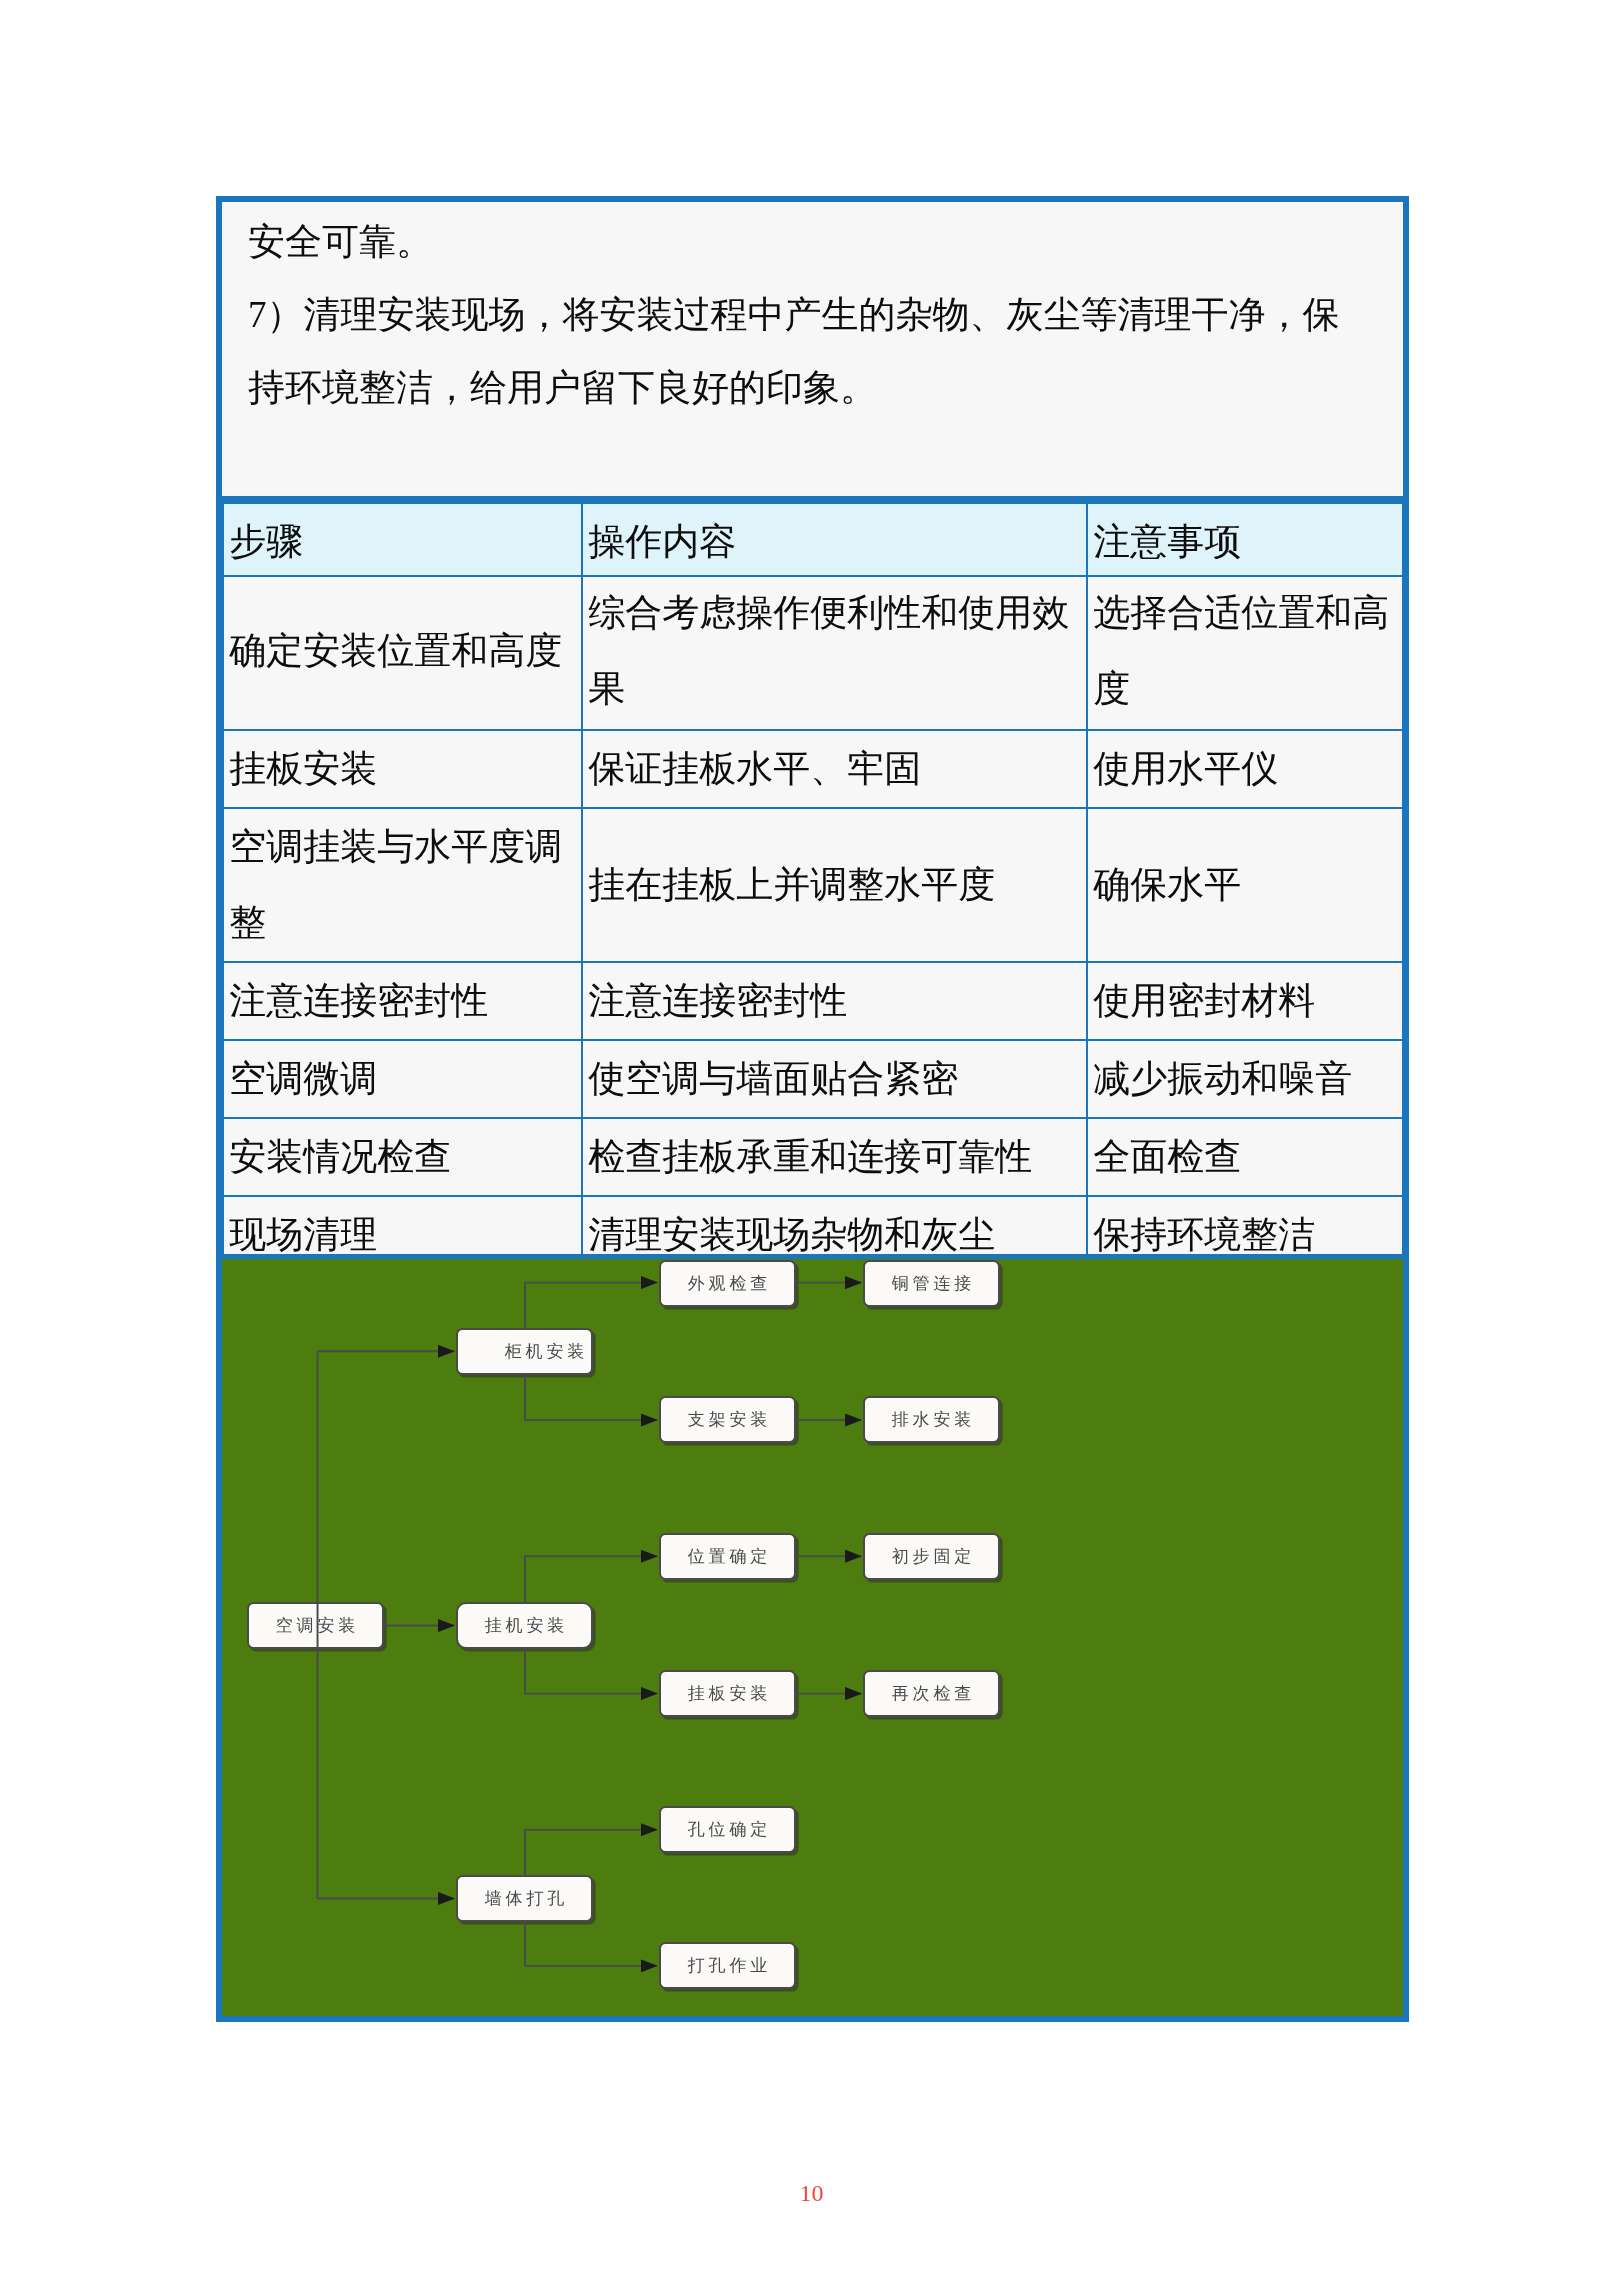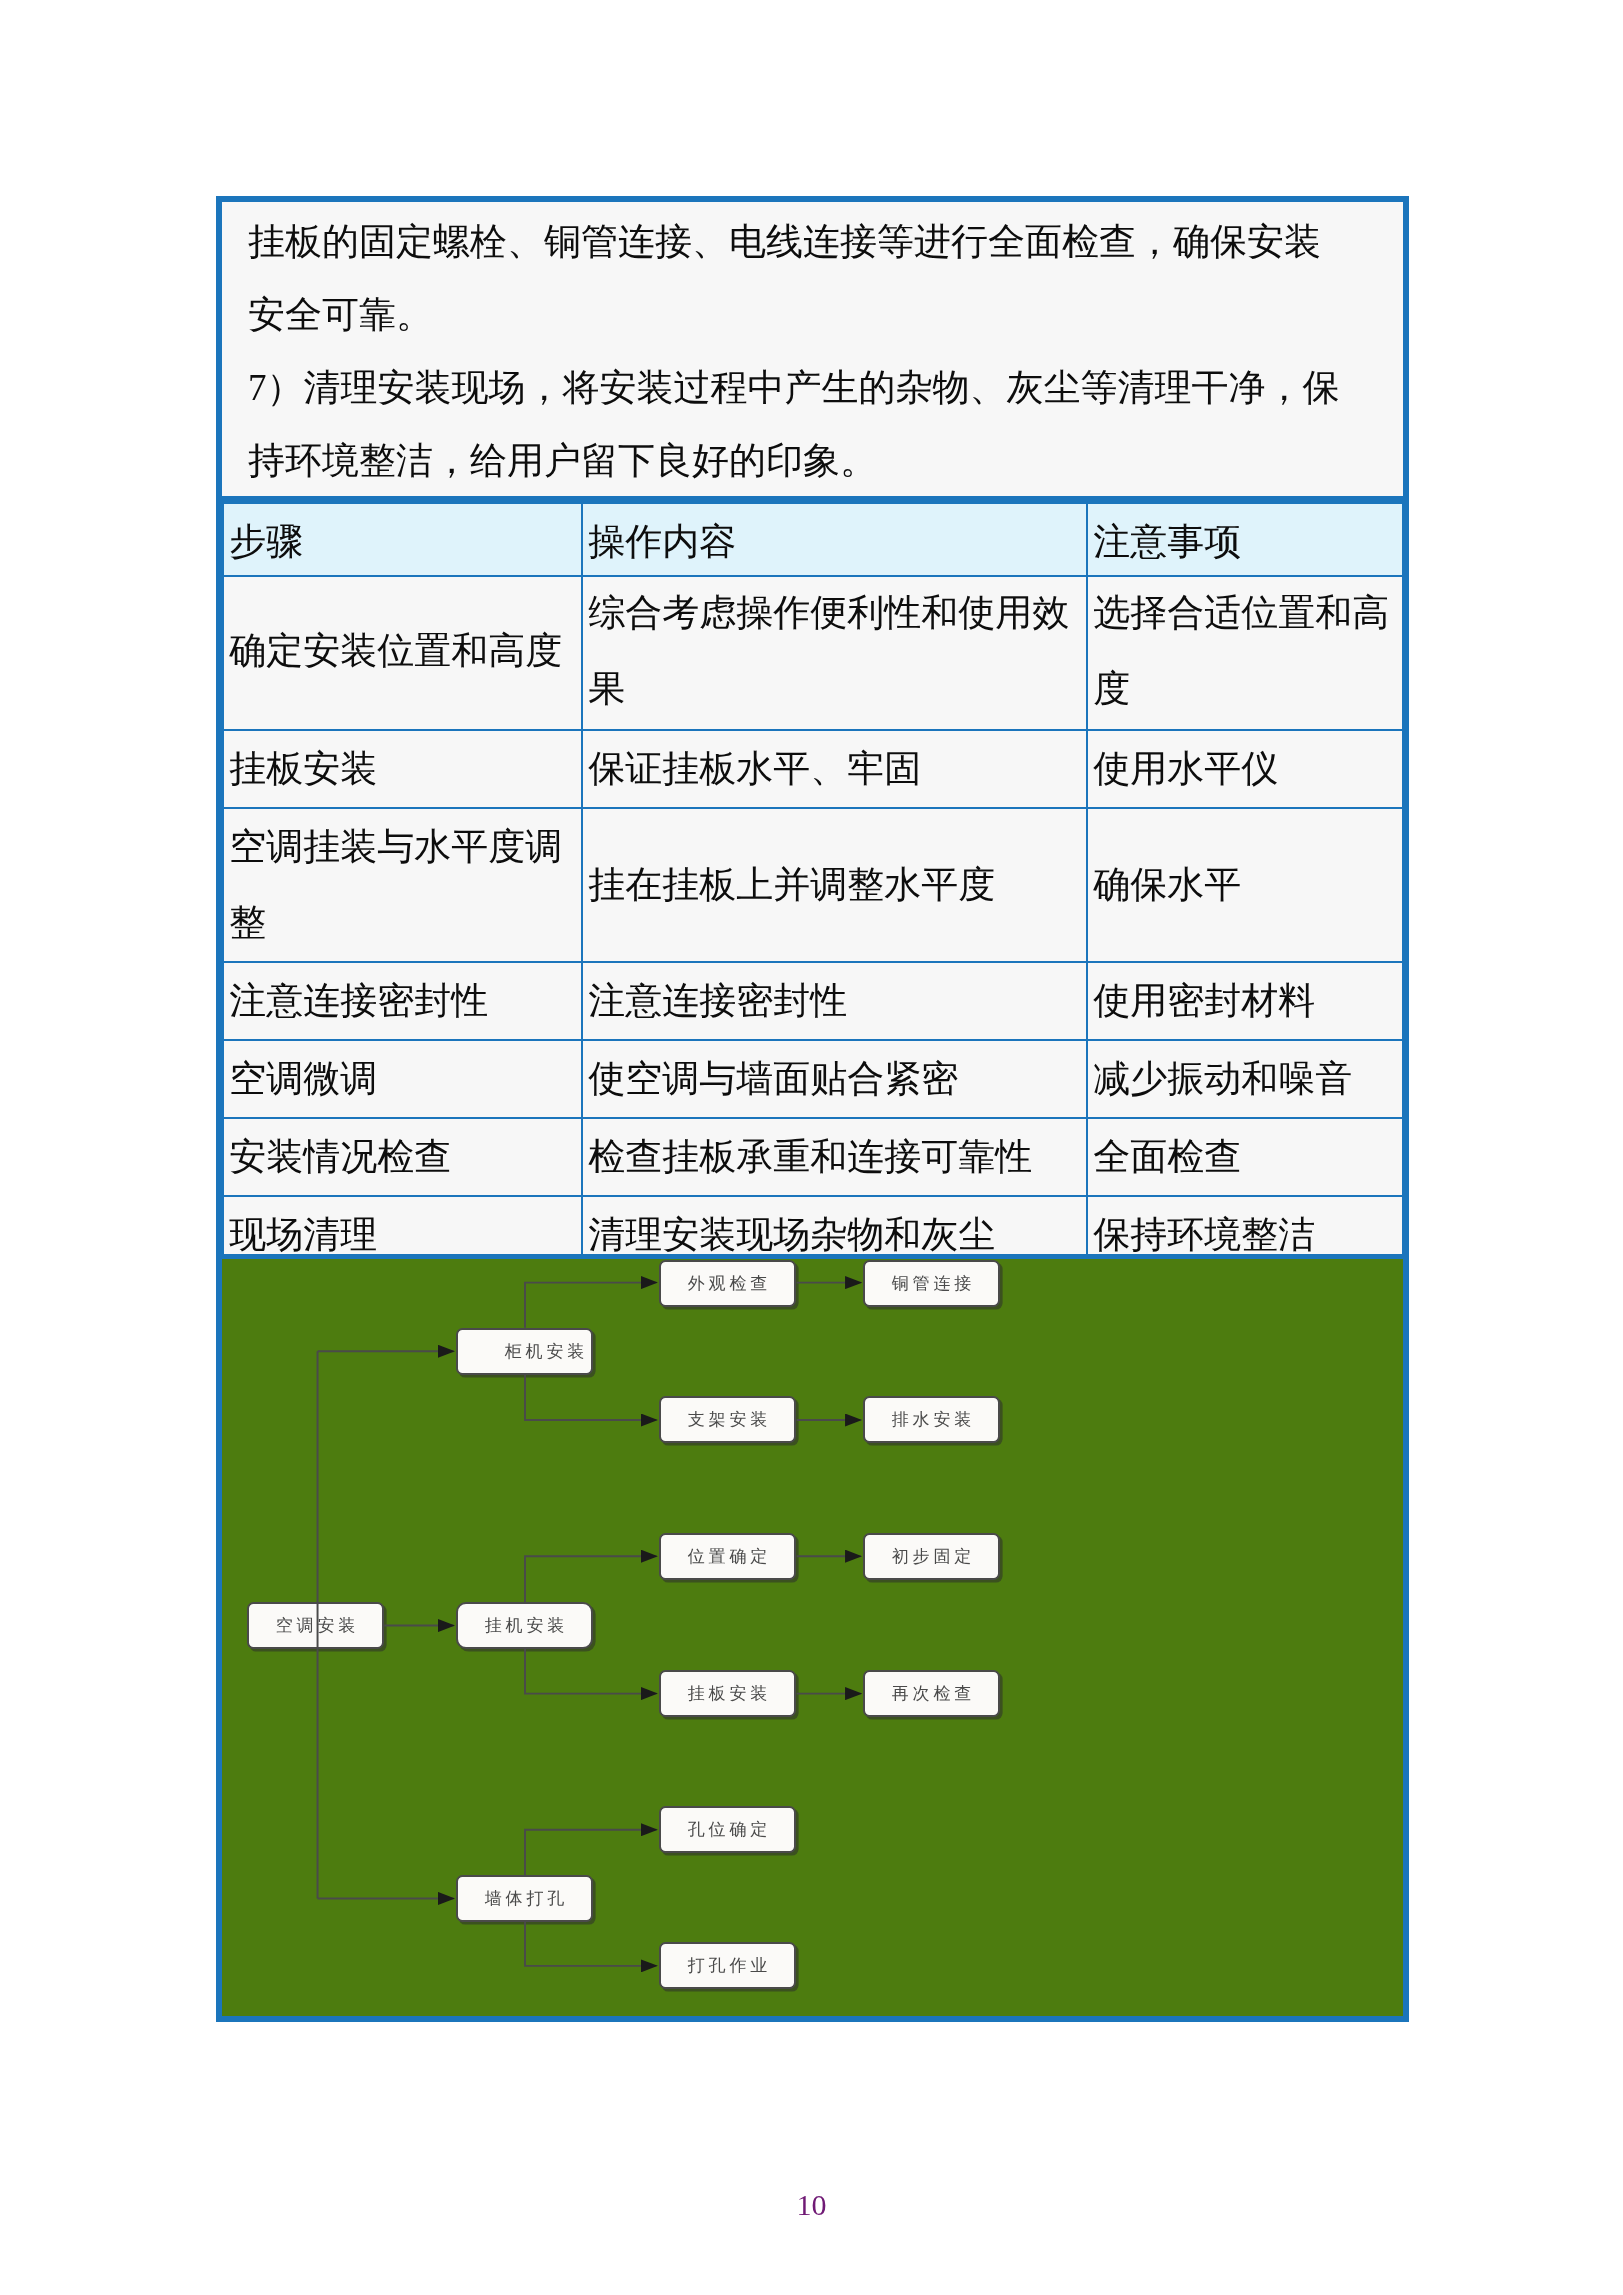--- a/index.html
+++ b/index.html
@@ -116,34 +116,32 @@
   .n-plate      { left: 437px; top: 411px; }
   .n-recheck    { left: 641px; top: 411px; }
   .n-holepos    { left: 437px; top: 547px; }
   .n-walldrill  { left: 234px; top: 616px; }
   .n-drillwork  { left: 437px; top: 683px; }
   
   .page-number {
     position: absolute;
     left: 0; right: 0; top: 2180px;
     text-align: center;
-    font-size: 30px;
-    color: #701a75;
-    margin-top: 8px;
+    font-size: 24px;
+    color: #ef4444;
   }
 </style>
 </head>
 <body>
 
 <div class="page">
 
   <div class="frame">
 
     <div class="intro">
-      <div class="intro-line">挂板的固定螺栓、铜管连接、电线连接等进行全面检查，确保安装</div>
       <div class="intro-line">安全可靠。</div>
       <div class="intro-line">7）清理安装现场，将安装过程中产生的杂物、灰尘等清理干净，保</div>
       <div class="intro-line">持环境整洁，给用户留下良好的印象。</div>
     </div>
 
     <div class="table-wrap">
       <table class="steps">
         <colgroup>
             <col style="width:359px">
             <col style="width:505px">

